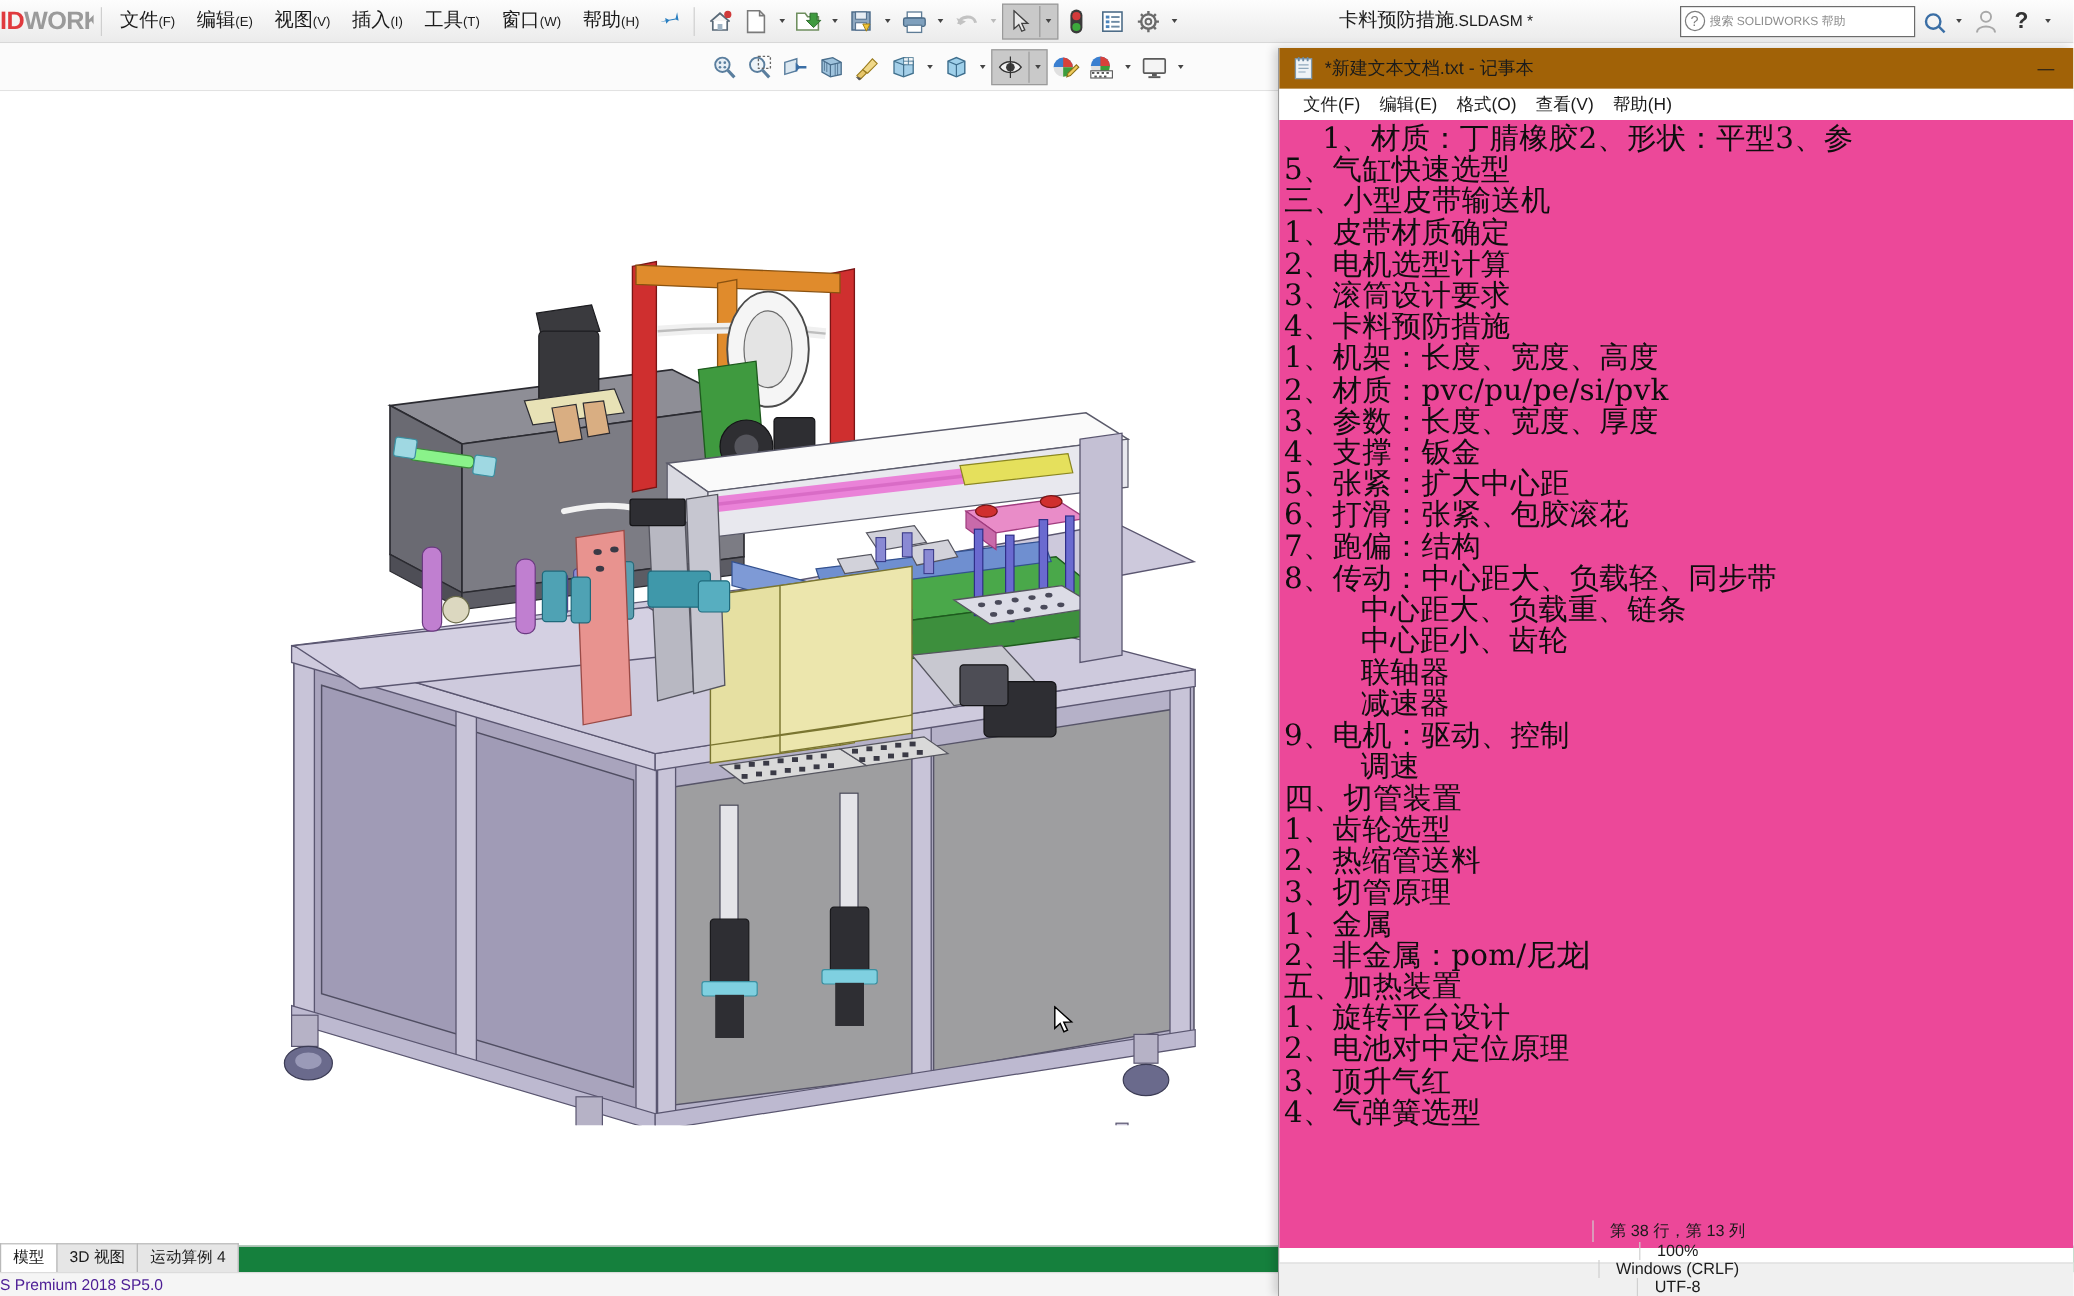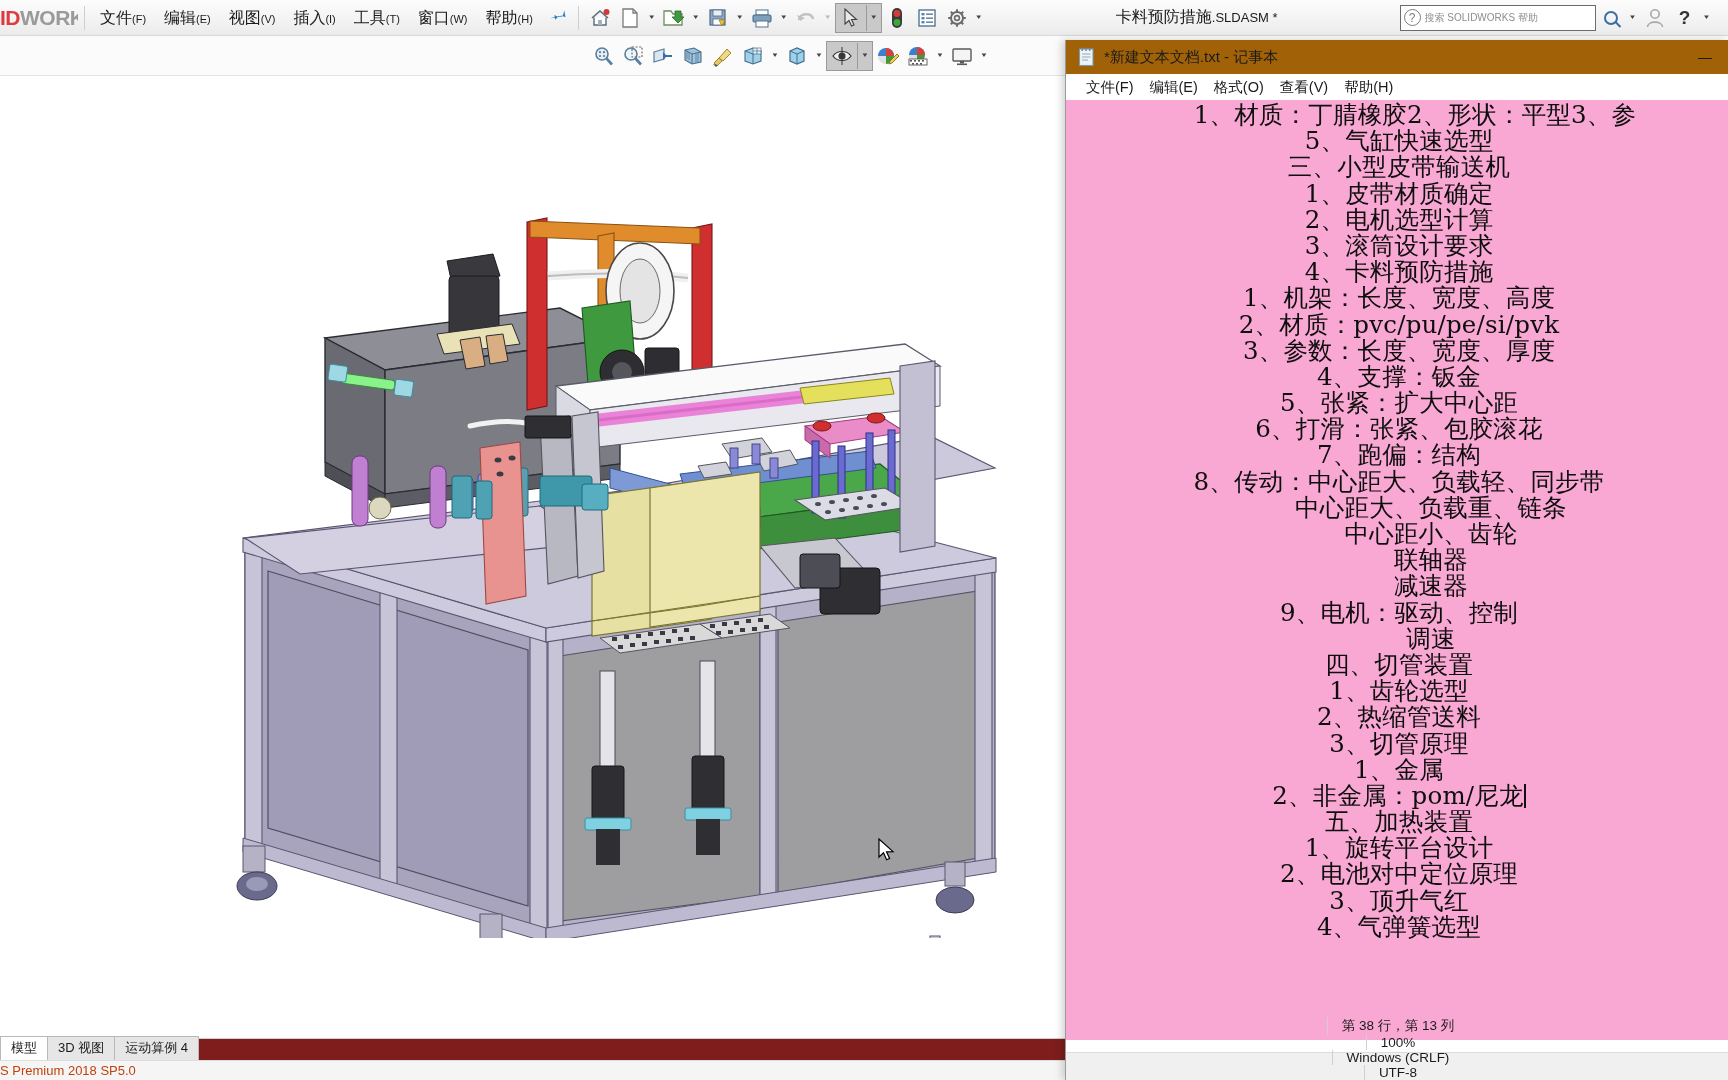--- a/index.html
+++ b/index.html
@@ -93,34 +93,34 @@
   
   #sw-graphics {
     position: absolute; left: 0; top: 76px; width: 1728px; height: 862px;
     background: #ffffff; overflow: hidden;
   }
   #sw-graphics svg { display: block; }
 
   
   #sw-tabs {
     position: absolute; left: 0; top: 1038px; width: 1728px; height: 22px;
-    background: #7f1d1d; border-top: 1px solid #cfcfcf;
+    background: #15803d; border-top: 1px solid #cfcfcf;
     display: flex; align-items: flex-end;
   }
   .swtab {
     font-size: 13px; color: #1b1b1b; padding: 2px 10px 3px 10px;
     border: 1px solid #b9b9b9; border-bottom: none; background: #e6e6e6;
     margin-right: -1px; white-space: nowrap; cursor: default;
   }
   .swtab.active { background: #ffffff; border-color: #b9b9b9; }
 
   #sw-status {
     position: absolute; left: 0; top: 1060px; width: 1728px; height: 20px;
     background: #f5f5f5; border-top: 1px solid #dcdcdc;
-    display: flex; align-items: center; font-size: 13px; color: #c2410c;
+    display: flex; align-items: center; font-size: 13px; color: #4c1d95;
   }
   #sw-status .txt { padding-left: 0px; white-space: nowrap; }
 
   
   #cursor {
     position: absolute; left: 878px; top: 762px; width: 18px; height: 24px;
     pointer-events: none;
   }
 
   
@@ -150,23 +150,22 @@
   #np-menubar {
     height: 26px; background: #ffffff; display: flex; align-items: center;
     padding-left: 12px;
   }
   .np-menu {
     font-size: 14.5px; color: #1b1b1b; padding: 3px 8px; white-space: nowrap; cursor: default;
   }
 
   #np-textarea {
     position: absolute; left: 0; top: 60px; right: 0; bottom: 40px;
-    background: #f9a8d4; overflow: hidden;
+    background: #ec4899; overflow: hidden;
     padding: 2px 0 0 4px;
-    text-align: center;
   }
   #np-lines {
     font-family: "DejaVu Serif", serif;
     font-size: 24.5px;
     line-height: 26.2px;
     color: #0e0e0e;
     white-space: pre;
     letter-spacing: 0.2px;
   }
   #np-lines .ln { height: 26.2px; white-space: pre; overflow: visible; }

